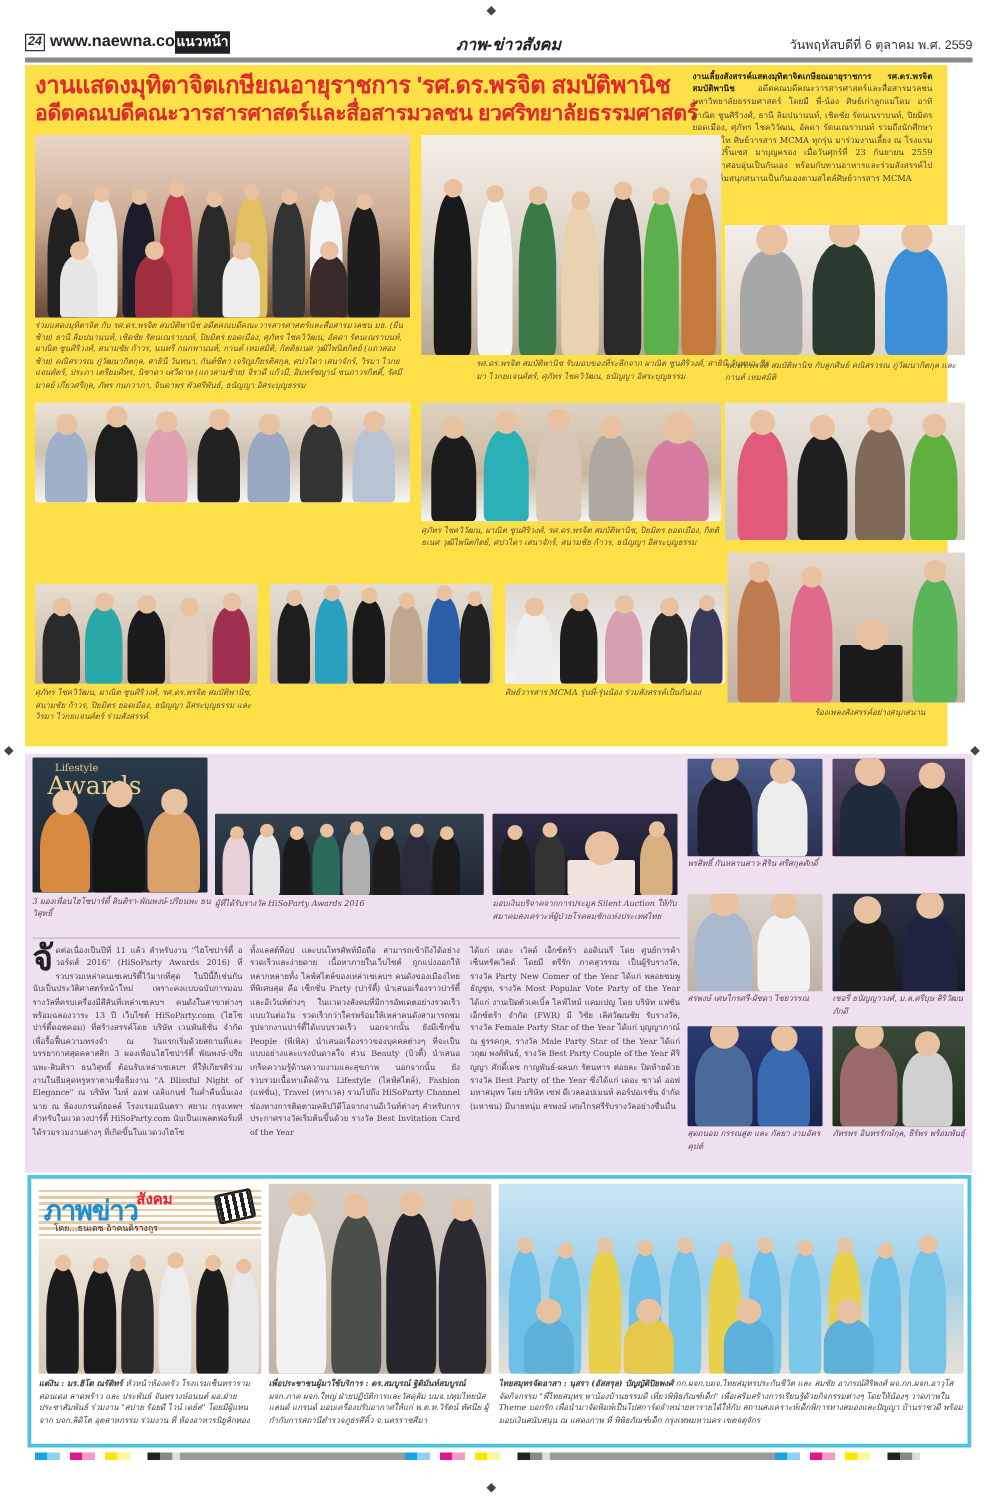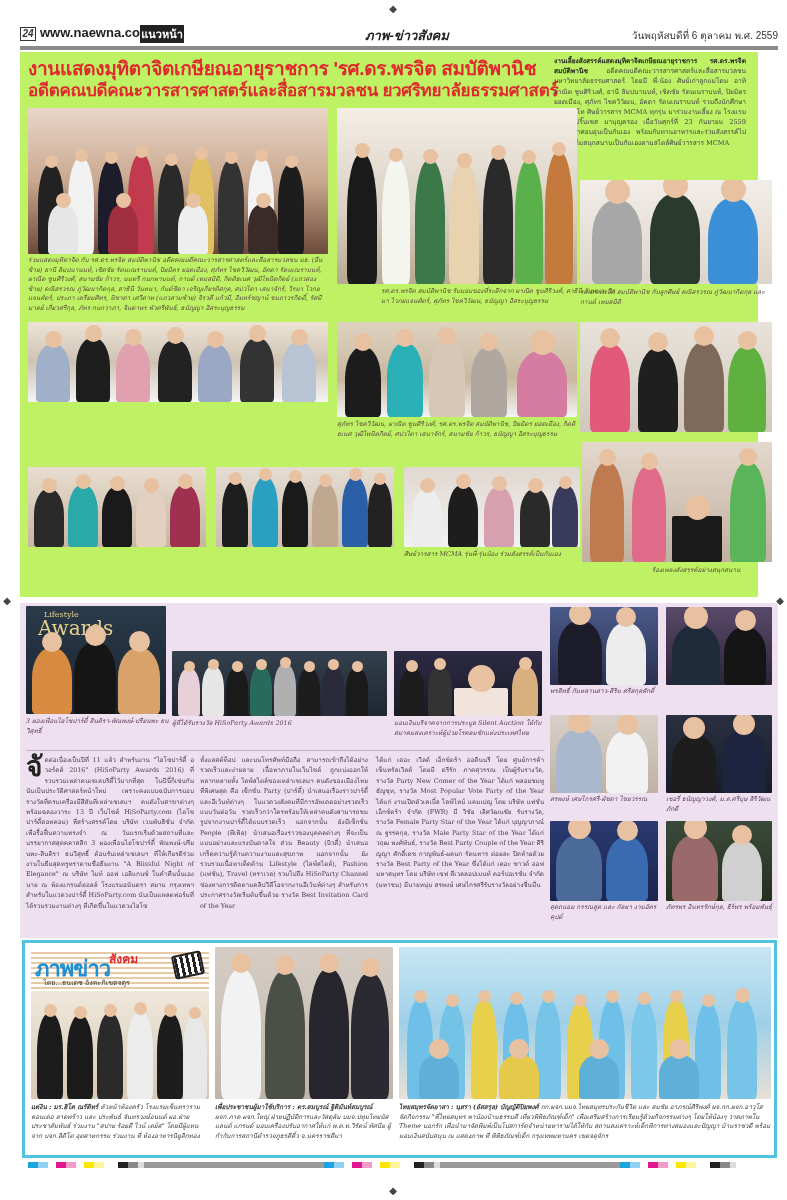--- a/index.html
+++ b/index.html
@@ -11,21 +11,21 @@
   
   .page-header { position: absolute; left: 20px; top: 24px; width: 758px; height: 22px; }
   .page-num { position: absolute; left: 0; top: 3px; width: 16px; height: 14px; border: 1px solid #333; font-family: "Liberation Sans", sans-serif; font-weight: bold; font-style: italic; font-size: 10px; line-height: 12px; text-align: center; }
   .site-url { position: absolute; left: 20px; top: 1px; font-family: "Liberation Sans", sans-serif; font-weight: bold; font-size: 13px; color: #222; }
   .logo-box { position: absolute; left: 120px; top: 1px; width: 44px; height: 18px; background: #222; color: #fff; font-family: "Liberation Sans", sans-serif; font-weight: bold; font-size: 11px; line-height: 18px; text-align: center; }
   .section-name { position: absolute; left: 345px; top: 1px; font-family: "Liberation Sans", sans-serif; font-weight: bold; font-style: italic; font-size: 13px; color: #222; }
   .issue-date { position: absolute; right: 0; top: 4px; font-family: "Liberation Sans", sans-serif; font-size: 10px; color: #333; }
   .header-rule { position: absolute; left: 20px; top: 46px; width: 758px; height: 4px; background: #8a8a8a; }
 
   
-  .sec1 { position: absolute; left: 20px; top: 52px; width: 738px; height: 545px; background: #bef264; }
+  .sec1 { position: absolute; left: 20px; top: 52px; width: 738px; height: 545px; background: #fde047; }
   .headline { position: absolute; left: 8px; top: 6px; width: 552px; font-family: "Liberation Sans", sans-serif; font-weight: bold; color: #e0282e; line-height: 22px; }
   .headline .l1 { font-size: 19px; white-space: nowrap; letter-spacing: -0.3px; }
   .headline .l2 { font-size: 17px; white-space: nowrap; letter-spacing: -0.3px; }
   .intro { position: absolute; left: 534px; top: 4px; width: 192px; font-size: 6.6px; line-height: 10.2px; color: #444; text-align: justify; }
   .intro b { color: #222; }
 
   .photo { position: absolute; overflow: hidden; border-radius: 1px; }
   .photo .person { position: absolute; bottom: 0; border-radius: 45% 45% 8% 8%; }
   .photo .head { position: absolute; border-radius: 50%; background: #e8c2a0; }
   .caption { position: absolute; font-style: italic; font-size: 6.4px; line-height: 9.6px; color: #5a4a3a; }
@@ -178,20 +178,21 @@
     <div class="person" style="left:40px;width:30px;height:62px;background:#2ba8a8;"></div>
     <div class="person" style="left:74px;width:30px;height:60px;background:#1a1a1a;"></div>
     <div class="person" style="left:108px;width:30px;height:58px;background:#e4d0c0;"></div>
     <div class="person" style="left:142px;width:30px;height:62px;background:#a03050;"></div>
   <div class="head" style="width: 15px; height: 15px; left: 13.5px; top: 11px;"></div>
       <div class="head" style="width: 15px; height: 15px; left: 47.5px; top: 7px;"></div>
       <div class="head" style="width: 15px; height: 15px; left: 81.5px; top: 9px;"></div>
       <div class="head" style="width: 15px; height: 15px; left: 115.5px; top: 11px;"></div>
       <div class="head" style="width: 15px; height: 15px; left: 149.5px; top: 7px;"></div>
     </div>
+  <div class="caption" style="left:8px;top:498px;width:180px;">ศุภัทร ไชควิวัฒน, ผาณิต ชูนศิริวงศ์, รศ.ดร.พรจิต สมบัติพานิช, สนามชัย ก้าวร, ปิยมิตร ยอดเมือง, ธนัญญา อิสระบุญธรรม และ วิรมา ไวกยแจนศ์ตร์ ร่วมสังสรรค์</div>
 
   <div class="photo" style="left:196px;top:415px;width:178px;height:80px;background:linear-gradient(#e4dcd2,#cbbfb0);">
     <div class="person" style="left:6px;width:26px;height:66px;background:#1e1e1e;"></div>
     <div class="person" style="left:36px;width:26px;height:70px;background:#2aa0c0;"></div>
     <div class="person" style="left:66px;width:26px;height:68px;background:#1a1a1a;"></div>
     <div class="person" style="left:96px;width:26px;height:64px;background:#c0a890;"></div>
     <div class="person" style="left:126px;width:26px;height:70px;background:#2a5fa8;"></div>
     <div class="person" style="left:152px;width:24px;height:66px;background:#222;"></div>
   <div class="head" style="width: 13px; height: 13px; left: 12.5px; top: 5px;"></div>
       <div class="head" style="width: 13px; height: 13px; left: 42.5px; top: 1px;"></div>
@@ -328,21 +329,21 @@
   <div class="head" style="width: 23px; height: 23px; left: 17.5px; top: -5px;"></div>
       <div class="head" style="width: 20px; height: 20px; left: 66px; top: 4px;"></div>
     </div>
   <div class="caption" style="left:646px;top:300px;width:108px;color:#5a3a5a;">ภัทรพร อินทรรักษ์กุล, ธีร์พร พร้อมพันธุ์</div>
 </div>
 
 <div class="sec3">
   <div class="col-logo">
     <span class="brand">ภาพข่าว</span>
     <span class="sub">สังคม</span>
-    <span class="byline">โดย...ธนเดช อิงคะภิเขตจตูร</span>
+    <span class="byline">โดย...ธนเดช อิาคนดิรางกูร</span>
     <span class="film-icon"></span>
   </div>
 
   <div class="photo" style="left:6px;top:48px;width:178px;height:108px;background:linear-gradient(#efe8dc,#d6c8b4);">
     <div class="person" style="left:6px;width:26px;height:86px;background:#1c1c1c;"></div>
     <div class="person" style="left:36px;width:26px;height:84px;background:#1a1a1a;"></div>
     <div class="person" style="left:66px;width:26px;height:86px;background:#2a2a2a;"></div>
     <div class="person" style="left:96px;width:26px;height:88px;background:#ececec;"></div>
     <div class="person" style="left:126px;width:26px;height:86px;background:#1d1d1d;"></div>
     <div class="person" style="left:152px;width:24px;height:84px;background:#e8e8e8;"></div>

